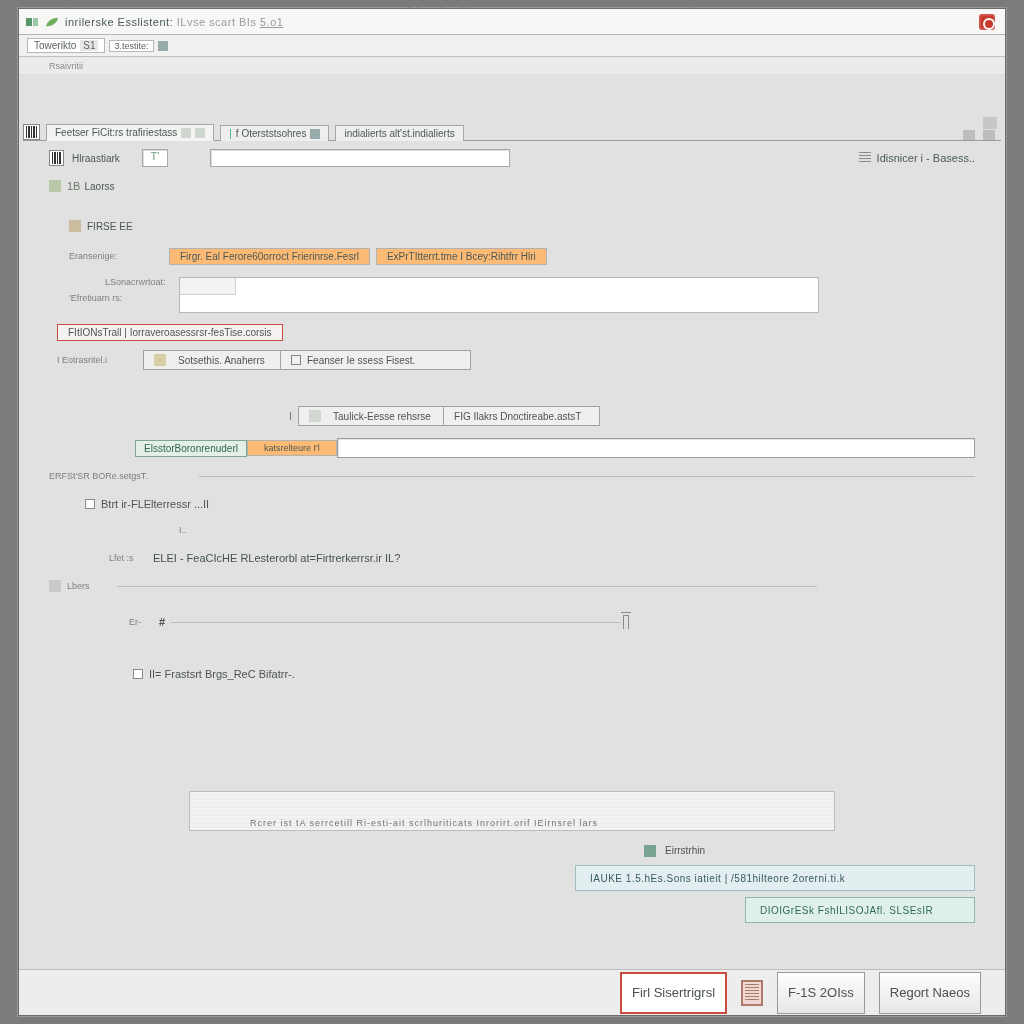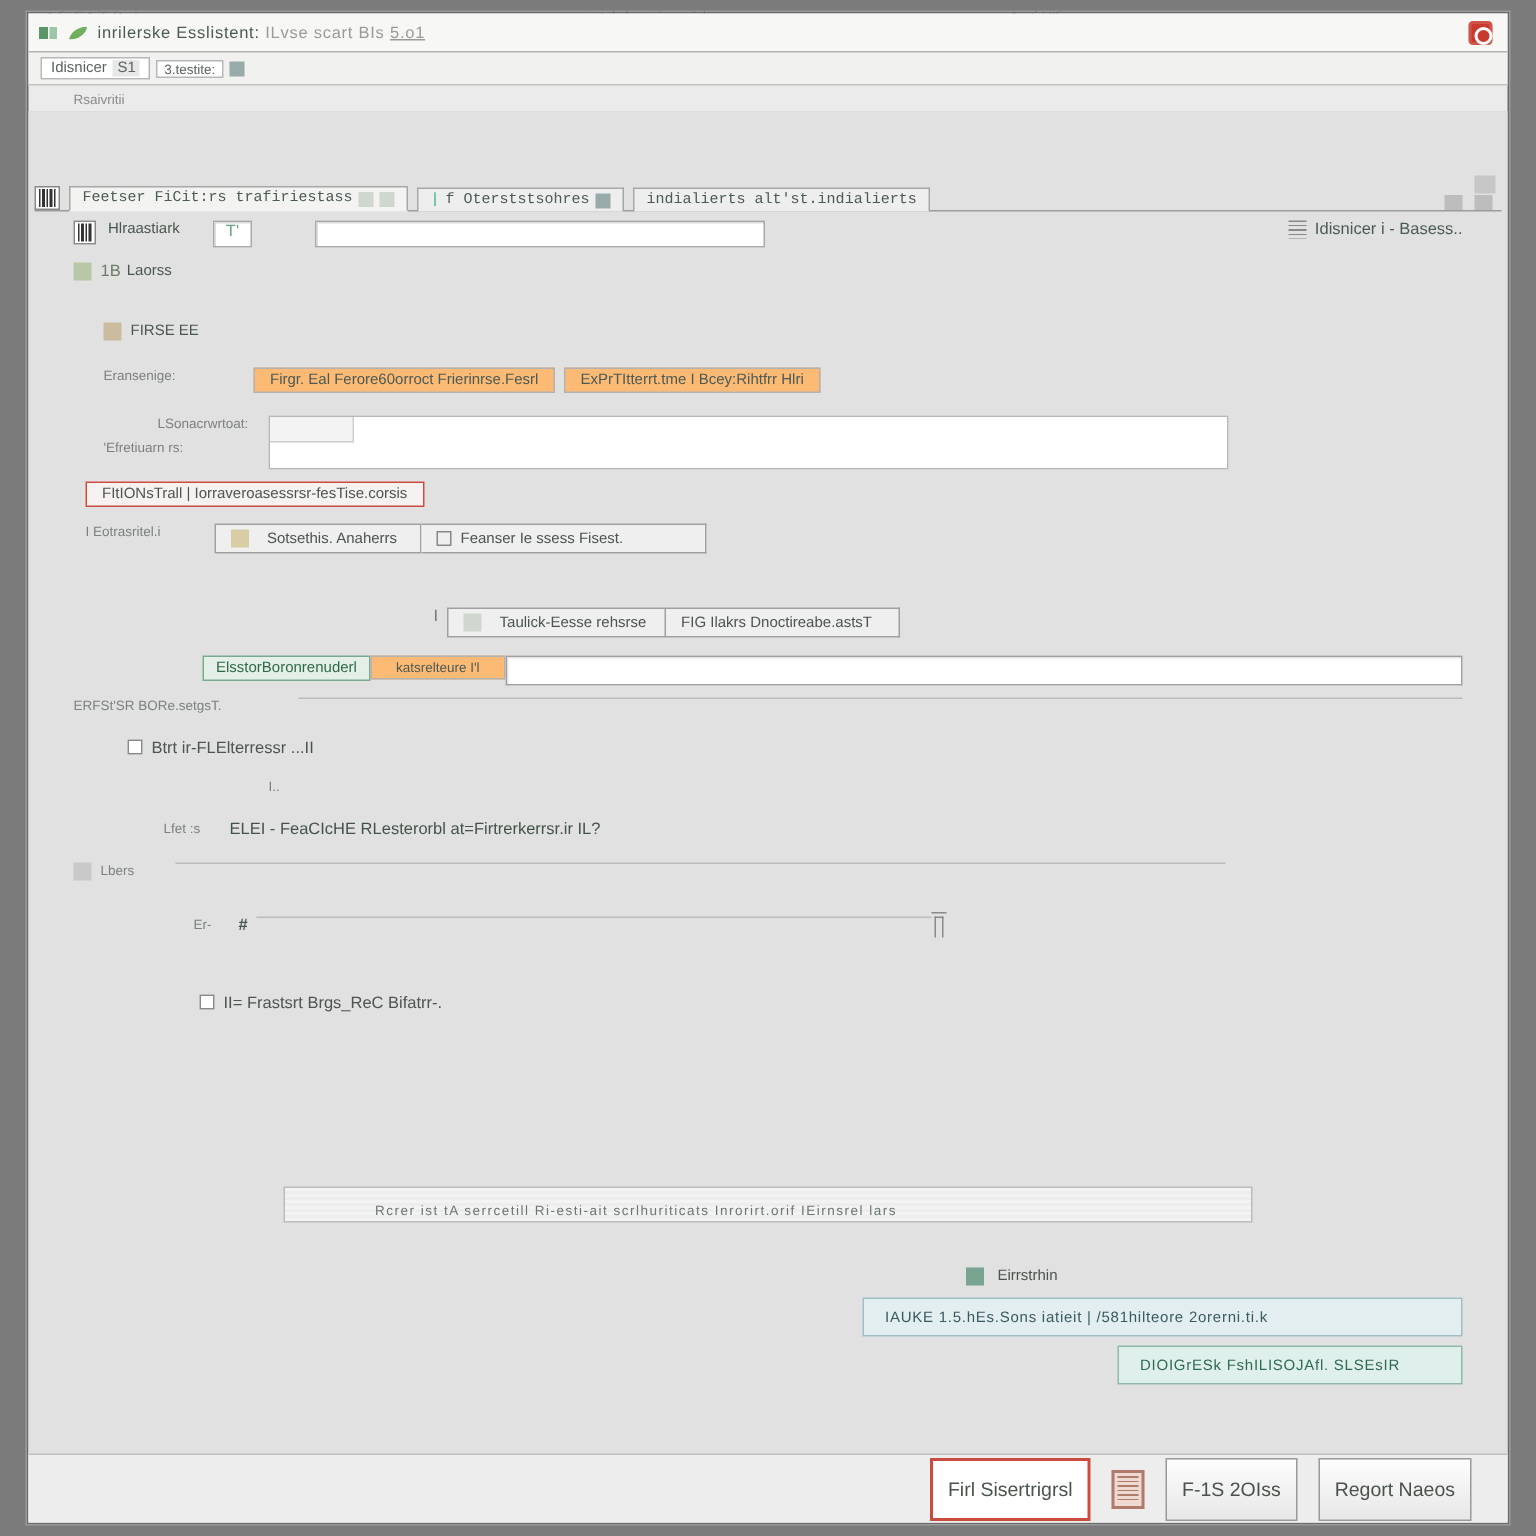--- a/index.html
+++ b/index.html
@@ -50,37 +50,36 @@
   }
 
   
   .canvas { position:relative; height:calc(100% - 66px); background:#e1e1e1; }
 
   
   .tabstrip {
     position:absolute; left:4px; top:46px; right:4px; height:20px;
     display:flex; align-items:flex-end; gap:6px; color:#4d5550;
     border-bottom:1px solid #9c9c9c;
-    font-family:Liberation Mono, monospace;
   }
   .tabstrip .tab {
     border:1px solid #a7a7a7; border-bottom:none; background:#eee;
     padding:2px 8px; font-size:10px; display:flex; align-items:center; gap:4px;
     color:#4a5a55; position:relative; top:1px;
   }
   .tabstrip .tab.active { background:#f3f3f1; border-bottom:1px solid #f3f3f1; }
   .rt-icons { margin-left:auto; display:flex; gap:8px; padding-right:6px; }
   .rt-icons span { width:12px; height:10px; background:#bdbdbd; display:inline-block; }
   .far-icon { position:absolute; right:8px; top:42px; width:14px; height:12px; background:#c7c7c7; }
 
   
   .form {
     position:absolute; left:30px; right:30px; top:72px; bottom:8px;
   }
-  .row { display:flex; align-items:flex-start; min-height:22px; margin-bottom:6px; }
+  .row { display:flex; align-items:center; min-height:22px; margin-bottom:6px; }
   .lab { width:95px; color:#4a574f; font-size:10px; text-align:left; }
   .lab.small { font-size:9px; color:#7b827d; }
   .tiny-icon { width:12px; height:12px; display:inline-block; margin-right:6px; vertical-align:middle; }
 
   .field {
     background:#fff; border:1px solid #a9a9a9; height:18px; flex:0 0 auto;
     box-shadow: inset 1px 1px 0 #dcdcdc;
   }
   .barcode { display:inline-flex; gap:1px; padding:1px 2px; background:#fff; border:1px solid #888; }
   .barcode i { width:1px; height:12px; background:#333; display:block; }
@@ -121,21 +120,21 @@
     width:6px; height:14px; border:1px solid #8a8a8a; border-bottom:none; display:inline-block;
     position:relative;
   }
   .marker::after{
     content:""; position:absolute; left:-3px; right:-3px; top:-4px; height:4px;
     border-top:1px solid #8a8a8a;
   }
 
   
   .comment-strip {
-    position:absolute; left:170px; right:170px; top:716px; height:24px;
+    position:absolute; left:170px; right:170px; top:716px; height:40px;
     border:1px solid #bcbcbc; background:repeating-linear-gradient(#f3f3f3,#f3f3f3 2px,#ededed 2px,#ededed 4px);
   }
   .comment-strip .txt { position:absolute; left:60px; bottom:2px; color:#6c766f; font-size:9px; letter-spacing:1px; }
 
   
   .info1, .info2 {
     position:absolute; right:30px; height:26px; border:1px solid #9fbfc3;
     background:#e2eef0; color:#3a5a60; font-size:10px; display:flex; align-items:center;
     padding:0 14px; letter-spacing:.5px;
   }
@@ -193,21 +192,21 @@
     <span class="title-text">
       <span>inrilerske Esslistent:</span>
       <span class="dim">ILvse scart BIs</span>
       <span class="dim" style="text-decoration:underline">5.o1</span>
     </span>
     <span class="title-right-icon"></span>
   </div>
 
   <div class="subbar">
     <span class="card">
-      <span>Idisnicer</span>
+      <span>Towerikto</span>
       <span style="background:#e7e7e7;padding:0 3px">S1</span>
     </span>
     <span class="card small">3.testite:</span>
     <span class="mini-icon"></span>
   </div>
 
   <div class="crumb">Rsaivritii</div>
 
   <div class="canvas">
 

